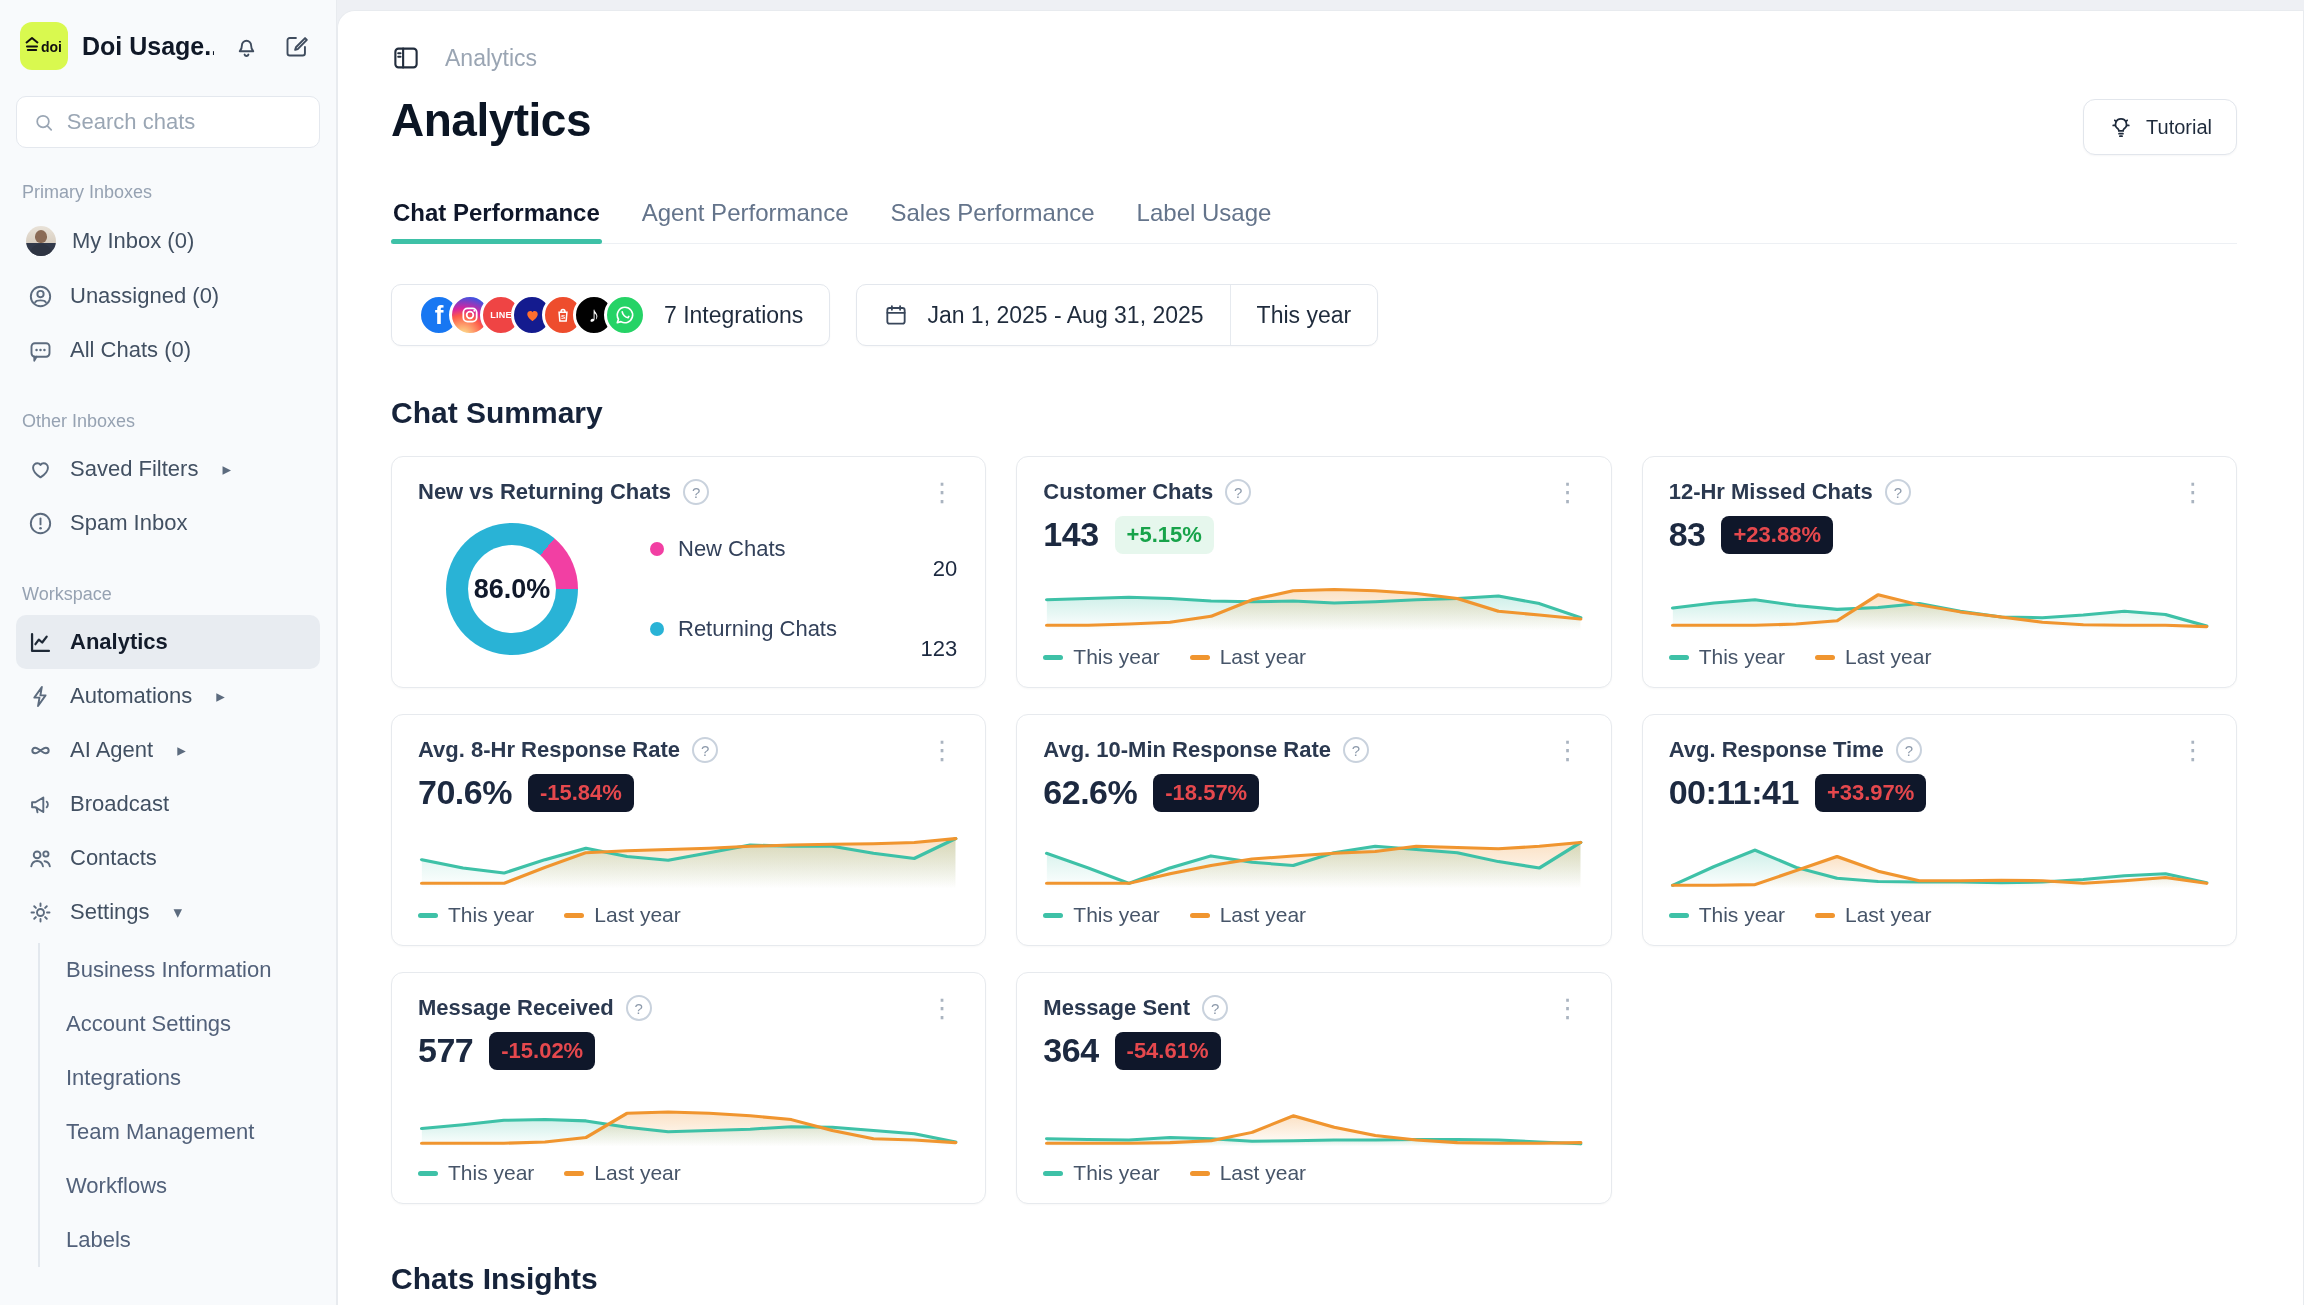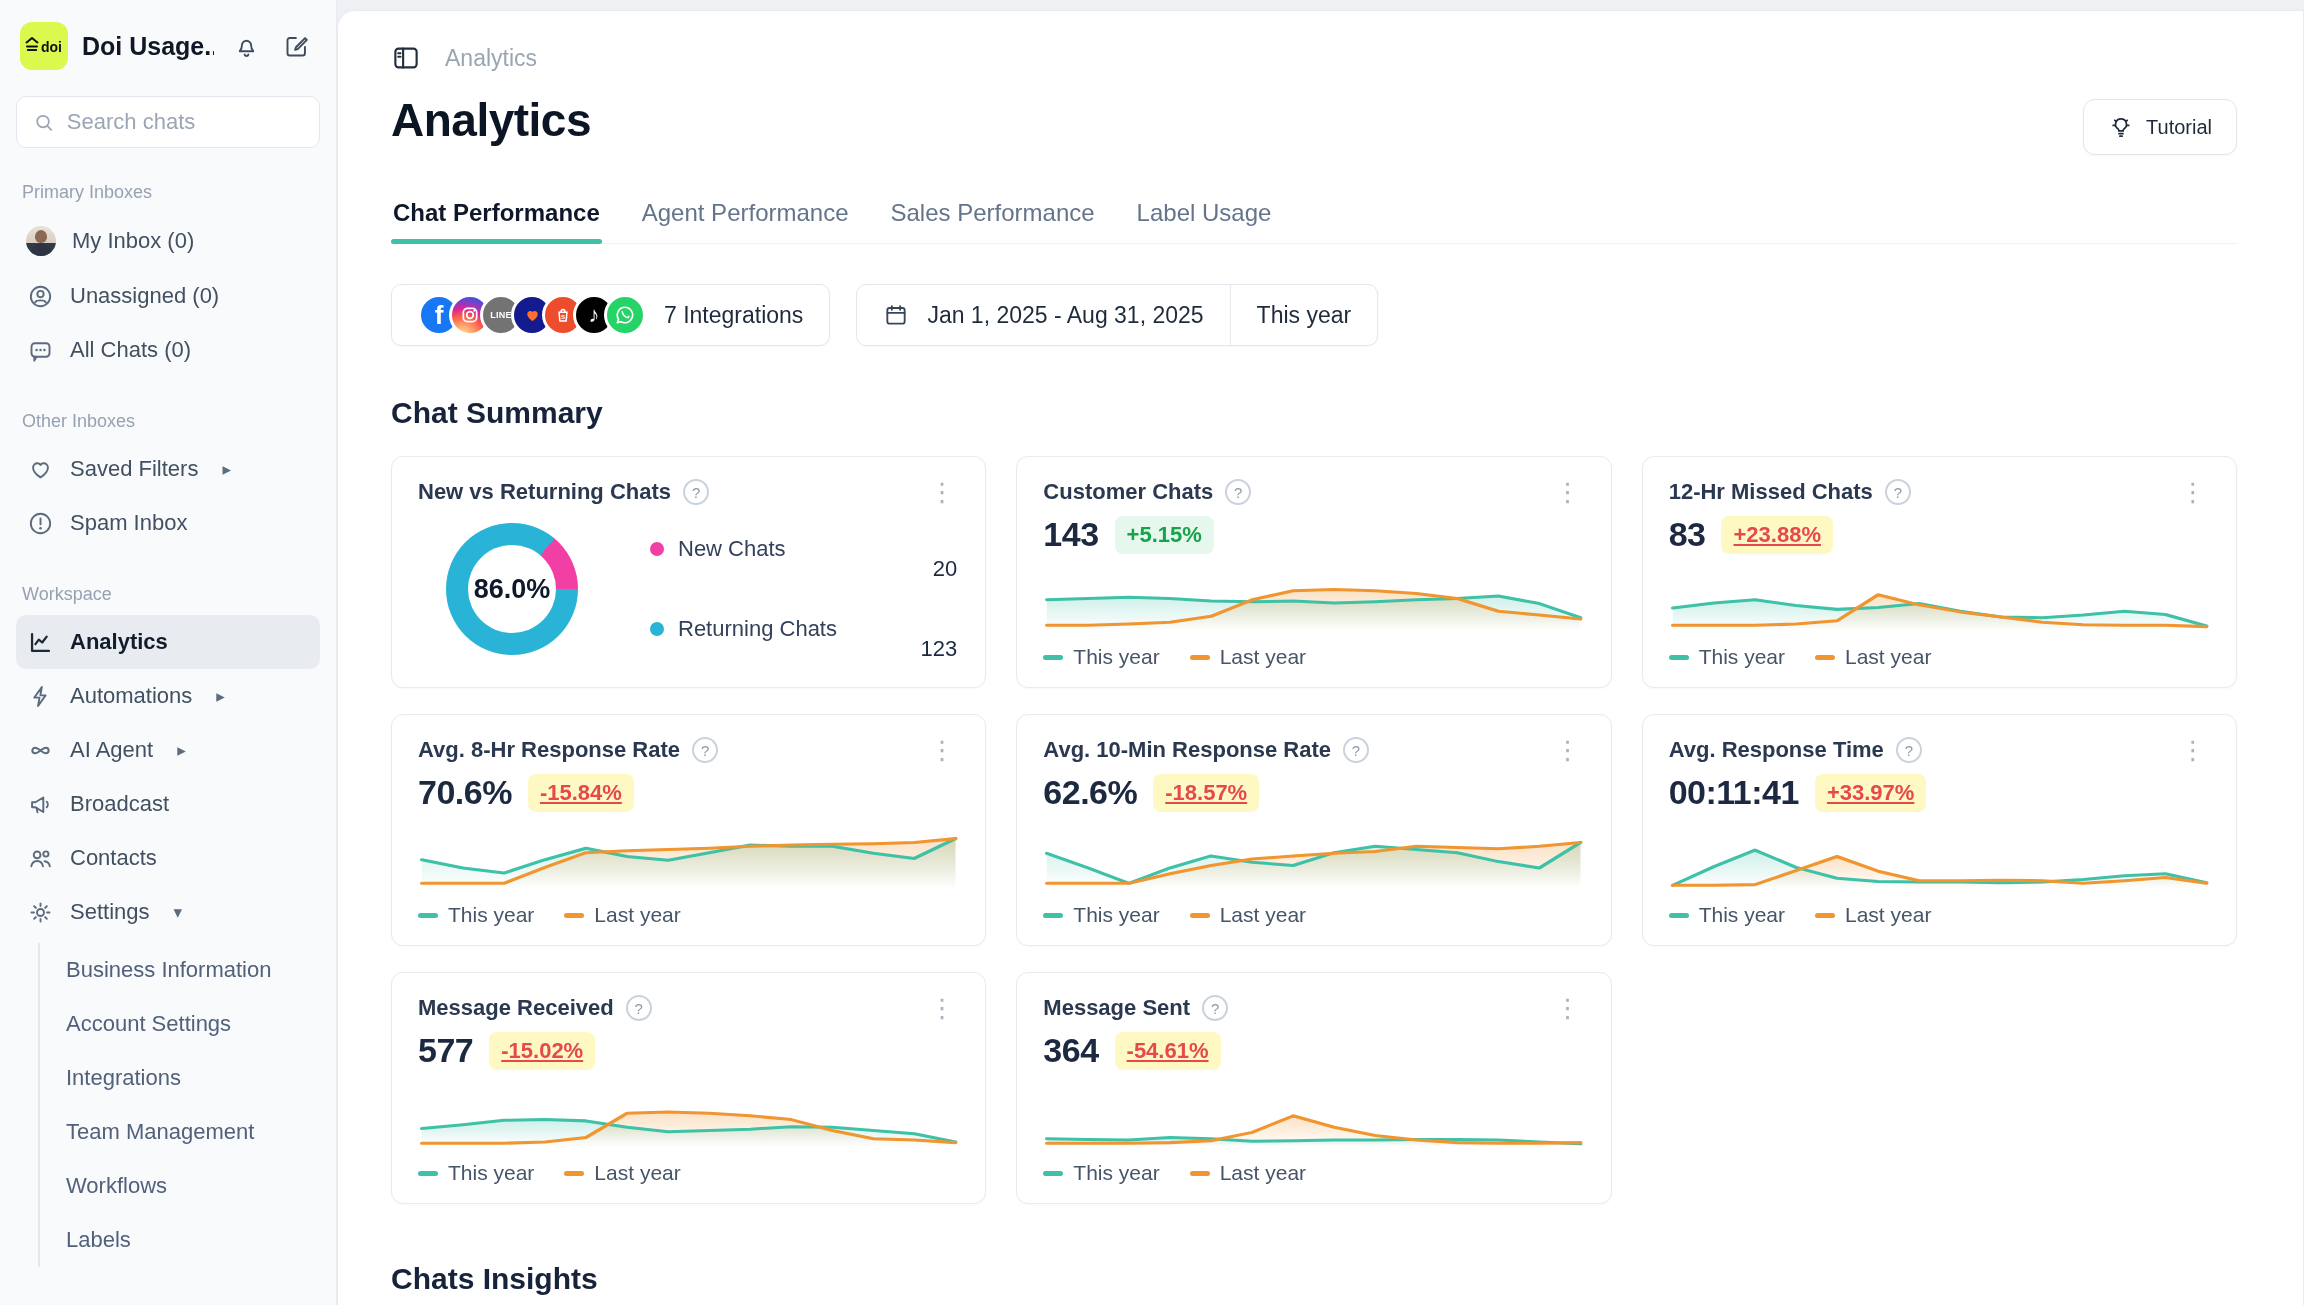--- a/index.html
+++ b/index.html
@@ -86,21 +86,21 @@
   .pill-pad { padding:0 26px; display:flex; align-items:center; gap:18px; }
   .chips { display:flex; }
   .chip {
     width:42px; height:42px; border-radius:50%; border:3px solid #fff; margin-left:-11px;
     display:flex; align-items:center; justify-content:center; color:#fff; flex-shrink:0;
     font-weight:bold; position:relative;
   }
   .chip:first-child { margin-left:0; }
   .chip.fb { background:#1877f2; font-size:26px; }
   .chip.ig { background:radial-gradient(circle at 30% 110%,#fdf497 0%,#fd5949 45%,#d6249f 60%,#285aeb 90%); }
-  .chip.line { background:#737373; font-size:9px; letter-spacing:.3px; }
+  .chip.line { background:#ef4444; font-size:9px; letter-spacing:.3px; }
   .chip.laz { background:#141b8f; }
   .chip.shp { background:#ee4d2d; }
   .chip.tt { background:#010101; font-size:22px; }
   .chip.wa { background:#25d366; }
   .pill-label { font-size:23px; color:#1f2b3c; }
   .pill-sep { width:1px; height:100%; background:#e6eaef; }
   .date-ic { color:#38465a; display:flex; }
 
   .sec-heading { font-size:30px; font-weight:bold; color:#16233a; }
   .sec-chat-summary { margin-top:50px; }
@@ -116,21 +116,21 @@
   .help {
     width:26px; height:26px; border-radius:50%; border:2px solid #c9d2dd; color:#8d9aab;
     font-size:15px; display:flex; align-items:center; justify-content:center; cursor:pointer; flex-shrink:0;
   }
   .kebab { margin-left:auto; color:#aab4c0; font-size:26px; line-height:18px; cursor:pointer;
     padding:0 4px; user-select:none; }
   .stat-row { display:flex; align-items:center; gap:16px; margin-top:10px; }
   .stat-value { font-size:34px; font-weight:bold; color:#1c2940; letter-spacing:-0.5px; }
   .badge { font-size:22px; font-weight:bold; border-radius:8px; padding:6px 12px; }
   .badge[data-tone="positive"] { color:#17a34a; background:#e6f7ed; }
-  .badge[data-tone="negative"] { color:#e5484d; background:#fef9c3;text-decoration:underline; }
+  .badge[data-tone="negative"] { color:#e5484d; background:#0f172a; }
   .chart { flex:1; margin-top:8px; min-height:0; }
   .chart svg { width:100%; height:100%; display:block; }
   .legend { display:flex; gap:30px; margin-top:10px; }
   .legend-item { display:flex; align-items:center; gap:10px; font-size:21px; color:#475569; cursor:pointer; }
   .dash { width:20px; height:5px; border-radius:3px; }
   .dash.t { background:var(--teal,#3ec1a7); }
   .dash.o { background:var(--orange,#f0952f); }
 
   
   .donut-wrap { flex:1; display:flex; align-items:center; padding:6px 2px 2px 28px; gap:20px; }

